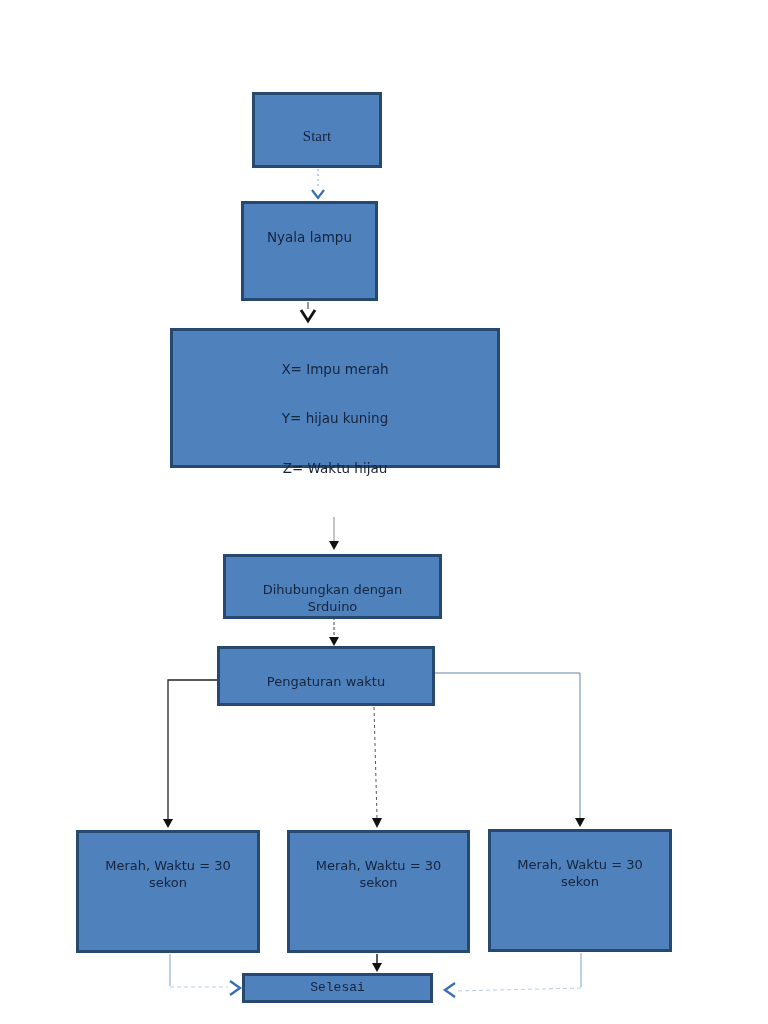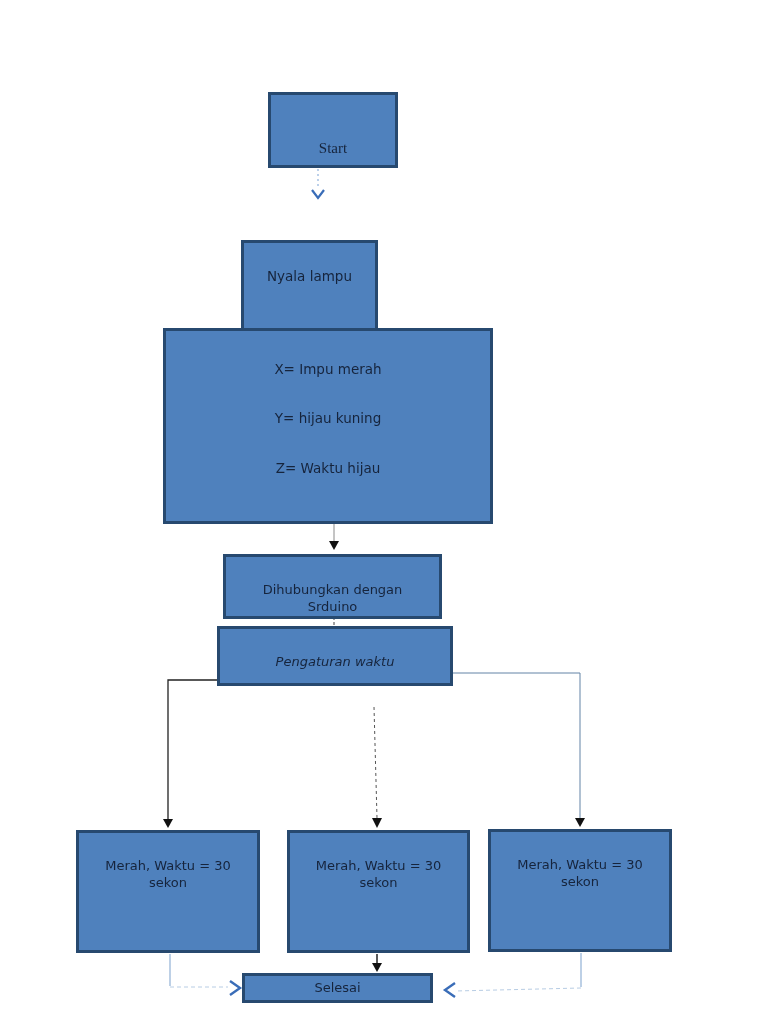--- a/index.html
+++ b/index.html
@@ -10,27 +10,27 @@
   }
   .wires{position:absolute;left:0;top:0;width:768px;height:1024px;}
   .node{
     position:absolute;box-sizing:border-box;
     background:#4f81bd;border:3px solid #27496f;
     color:#16243c;font-size:13px;text-align:center;
     white-space:pre-line;line-height:1.35;
     padding-top:6px;
   }
   .n-start{left:252px;top:92px;width:130px;height:76px;
-    font-family:"Liberation Serif",serif;font-size:15px;padding-top:23px;margin-left:16px;}
-  .n-nyala{left:241px;top:201px;width:137px;height:100px;font-size:13.5px;margin-top:39px;}
-  .n-vars{left:163px;top:328px;width:330px;height:196px;}
+    font-family:"Liberation Serif",serif;font-size:15px;padding-top:11px;}
+  .n-nyala{left:241px;top:201px;width:137px;height:100px;font-size:13.5px;}
+  .n-vars{left:170px;top:328px;width:330px;height:140px;}
   .n-vars .varline{display:block;line-height:32px;font-size:13.5px;}
   .n-vars{padding-top:4px;}
   .n-hubung{left:223px;top:554px;width:219px;height:65px;}
-  .n-pengaturan{left:217px;top:626px;width:236px;height:60px;font-style:italic;}
+  .n-pengaturan{left:217px;top:646px;width:218px;height:60px;}
   .n-merah-left{left:76px;top:830px;width:184px;height:123px;}
   .n-merah-mid{left:287px;top:830px;width:183px;height:123px;}
   .n-merah-right{left:488px;top:829px;width:184px;height:123px;}
   .n-selesai{left:242px;top:973px;width:191px;height:30px;
     display:flex;align-items:center;justify-content:center;padding-top:0;}
 </style>
 </head>
 <body>
 
 <div class="canvas" style="background: rgb(255, 255, 255);">
@@ -101,17 +101,17 @@
   <div class="node n-merah-mid" style="background: rgb(79, 129, 189); border-color: rgb(39, 73, 111); color: rgb(22, 36, 60);">
     <span>Merah, Waktu = 30
 sekon</span>
   </div>
 
   <div class="node n-merah-right" style="background: rgb(79, 129, 189); border-color: rgb(39, 73, 111); color: rgb(22, 36, 60);">
     <span>Merah, Waktu = 30
 sekon</span>
   </div>
 
-  <div class="node n-selesai" style="background: rgb(79, 129, 189); border-color: rgb(39, 73, 111); color: rgb(22, 36, 60);">
+  <div class="node n-selesai" style="background: rgb(79, 129, 189); border-color: rgb(39, 73, 111); color: rgb(22, 36, 60); font-family: Liberation Mono, monospace;">
     <span>Selesai</span>
   </div>
 
 </div>
 
 </body></html>

